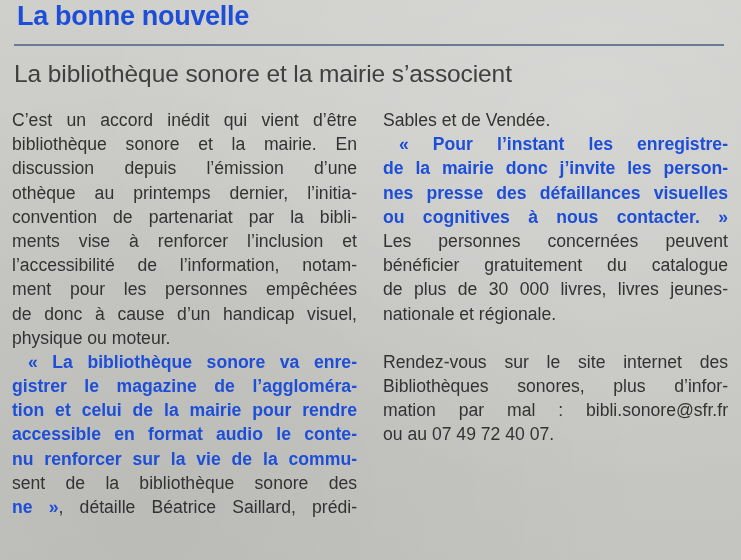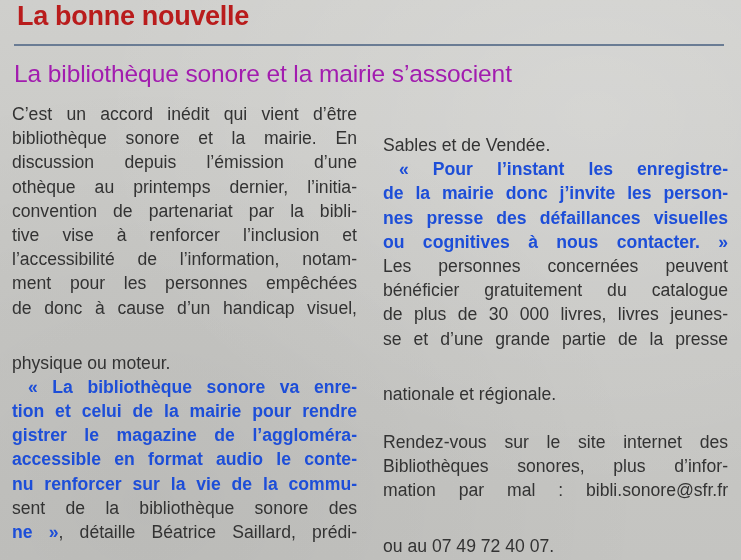--- a/index.html
+++ b/index.html
@@ -22,44 +22,44 @@
         radial-gradient(ellipse at 80% 20%, rgba(255,255,255,0.18), rgba(0,0,0,0) 60%),
         radial-gradient(ellipse at 20% 90%, rgba(0,0,0,0.05), rgba(0,0,0,0) 60%),
         linear-gradient(180deg, #cfcfcc 0%, #c8c8c5 50%, #c4c4c1 100%);
     }
     .rubric {
       position: absolute;
       left: 17px;
       top: 0px;
       font-size: 27px;
       font-weight: bold;
-      color: #b91c1c;
+      color: #1d4ed8;
       letter-spacing: -0.3px;
       line-height: 32px;
     }
     .rule {
       position: absolute;
       left: 14px;
       top: 44px;
       width: 710px;
       height: 2px;
       background: #6a7c94;
     }
     .headline {
       position: absolute;
       left: 14px;
       top: 58px;
       font-size: 24.5px;
-      color: #a21caf;
+      color: #404040;
       line-height: 32px;
       letter-spacing: -0.1px;
     }
     .col {
       position: absolute;
-      top: 102px;
+      top: 108px;
       font-size: 17.6px;
       line-height: 24.2px;
       color: #333;
       text-align: justify;
     }
     .col-left {
       left: 12px;
       width: 345px;
     }
     .col-right {
@@ -67,21 +67,20 @@
       width: 345px;
     }
     .line {
       display: block;
       white-space: nowrap;
       text-align-last: justify;
       height: 24.2px;
     }
     .line.last {
       text-align-last: left;
-      margin-top: 31px;
     }
     .bold {
       font-weight: bold;
       color: #1d4ed8;
     }
     .indent {
       padding-left: 16px;
     }
     .spacer {
       height: 24.2px;
@@ -96,43 +95,42 @@
 <div class="rubric">La bonne nouvelle</div>
 <div class="rule"></div>
 <div class="headline">La bibliothèque sonore et la mairie s’associent</div>
 
 <div class="col col-left">
   <span class="line">C’est un accord inédit qui vient d’être</span>
   <span class="line">bibliothèque sonore et la mairie. En</span>
   <span class="line">discussion depuis l’émission d’une</span>
   <span class="line">othèque au printemps dernier, l’initia-</span>
   <span class="line">convention de partenariat par la bibli-</span>
-  <span class="line">tive vise à renforcer l’inclusion et</span>
+  <span class="line">ments vise à renforcer l’inclusion et</span>
   <span class="line">l’accessibilité de l’information, notam-</span>
   <span class="line">ment pour les personnes empêchées</span>
   <span class="line">de donc à cause d’un handicap visuel,</span>
   <span class="line last">physique ou moteur.</span>
   <span class="line bold indent">« La bibliothèque sonore va enre-</span>
+  <span class="line bold">gistrer le magazine de l’aggloméra-</span>
   <span class="line bold">tion et celui de la mairie pour rendre</span>
-  <span class="line bold">gistrer le magazine de l’aggloméra-</span>
   <span class="line bold">accessible en format audio le conte-</span>
   <span class="line bold">nu renforcer sur la vie de la commu-</span>
   <span class="line">sent de la bibliothèque sonore des</span>
   <span class="line"><span class="bold">ne »</span><span>, détaille Béatrice Saillard, prédi-</span></span>
 </div>
 
 <div class="col col-right">
   <span class="line last">Sables et de Vendée.</span>
   <span class="line bold indent">« Pour l’instant les enregistre-</span>
   <span class="line bold">de la mairie donc j’invite les person-</span>
   <span class="line bold">nes presse des défaillances visuelles</span>
   <span class="line bold">ou cognitives à nous contacter. »</span>
   <span class="line">Les personnes concernées peuvent</span>
   <span class="line">bénéficier gratuitement du catalogue</span>
   <span class="line">de plus de 30 000 livres, livres jeunes-</span>
-  <span class="line">se et d’une grande partie de la presse</span>
   <span class="line last">nationale et régionale.</span>
   <span class="spacer"></span>
   <span class="line">Rendez-vous sur le site internet des</span>
   <span class="line">Bibliothèques sonores, plus d’infor-</span>
   <span class="line">mation par mal : bibli.sonore@sfr.fr</span>
   <span class="line last">ou au 07 49 72 40 07.</span>
 </div>
 
 </body></html>

